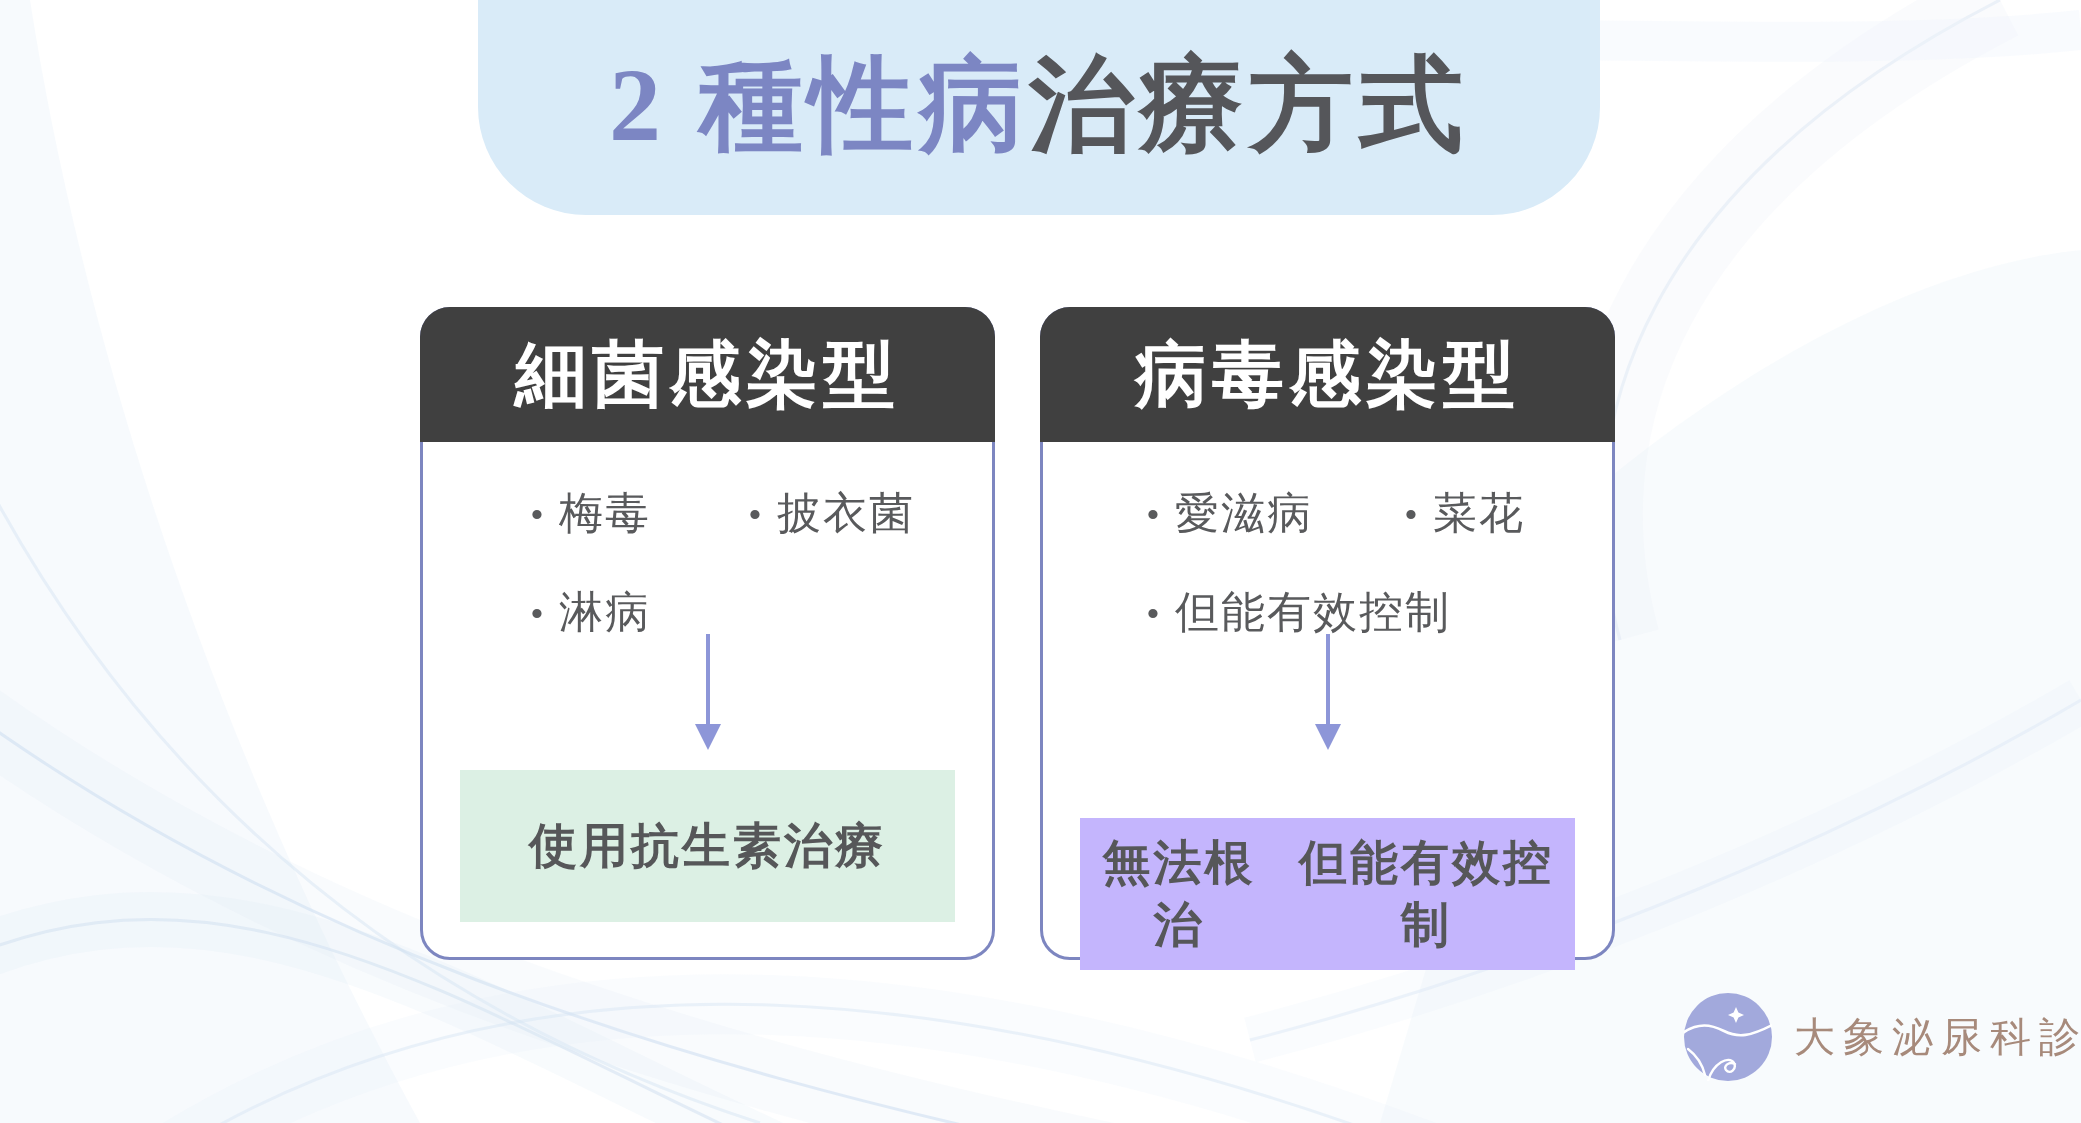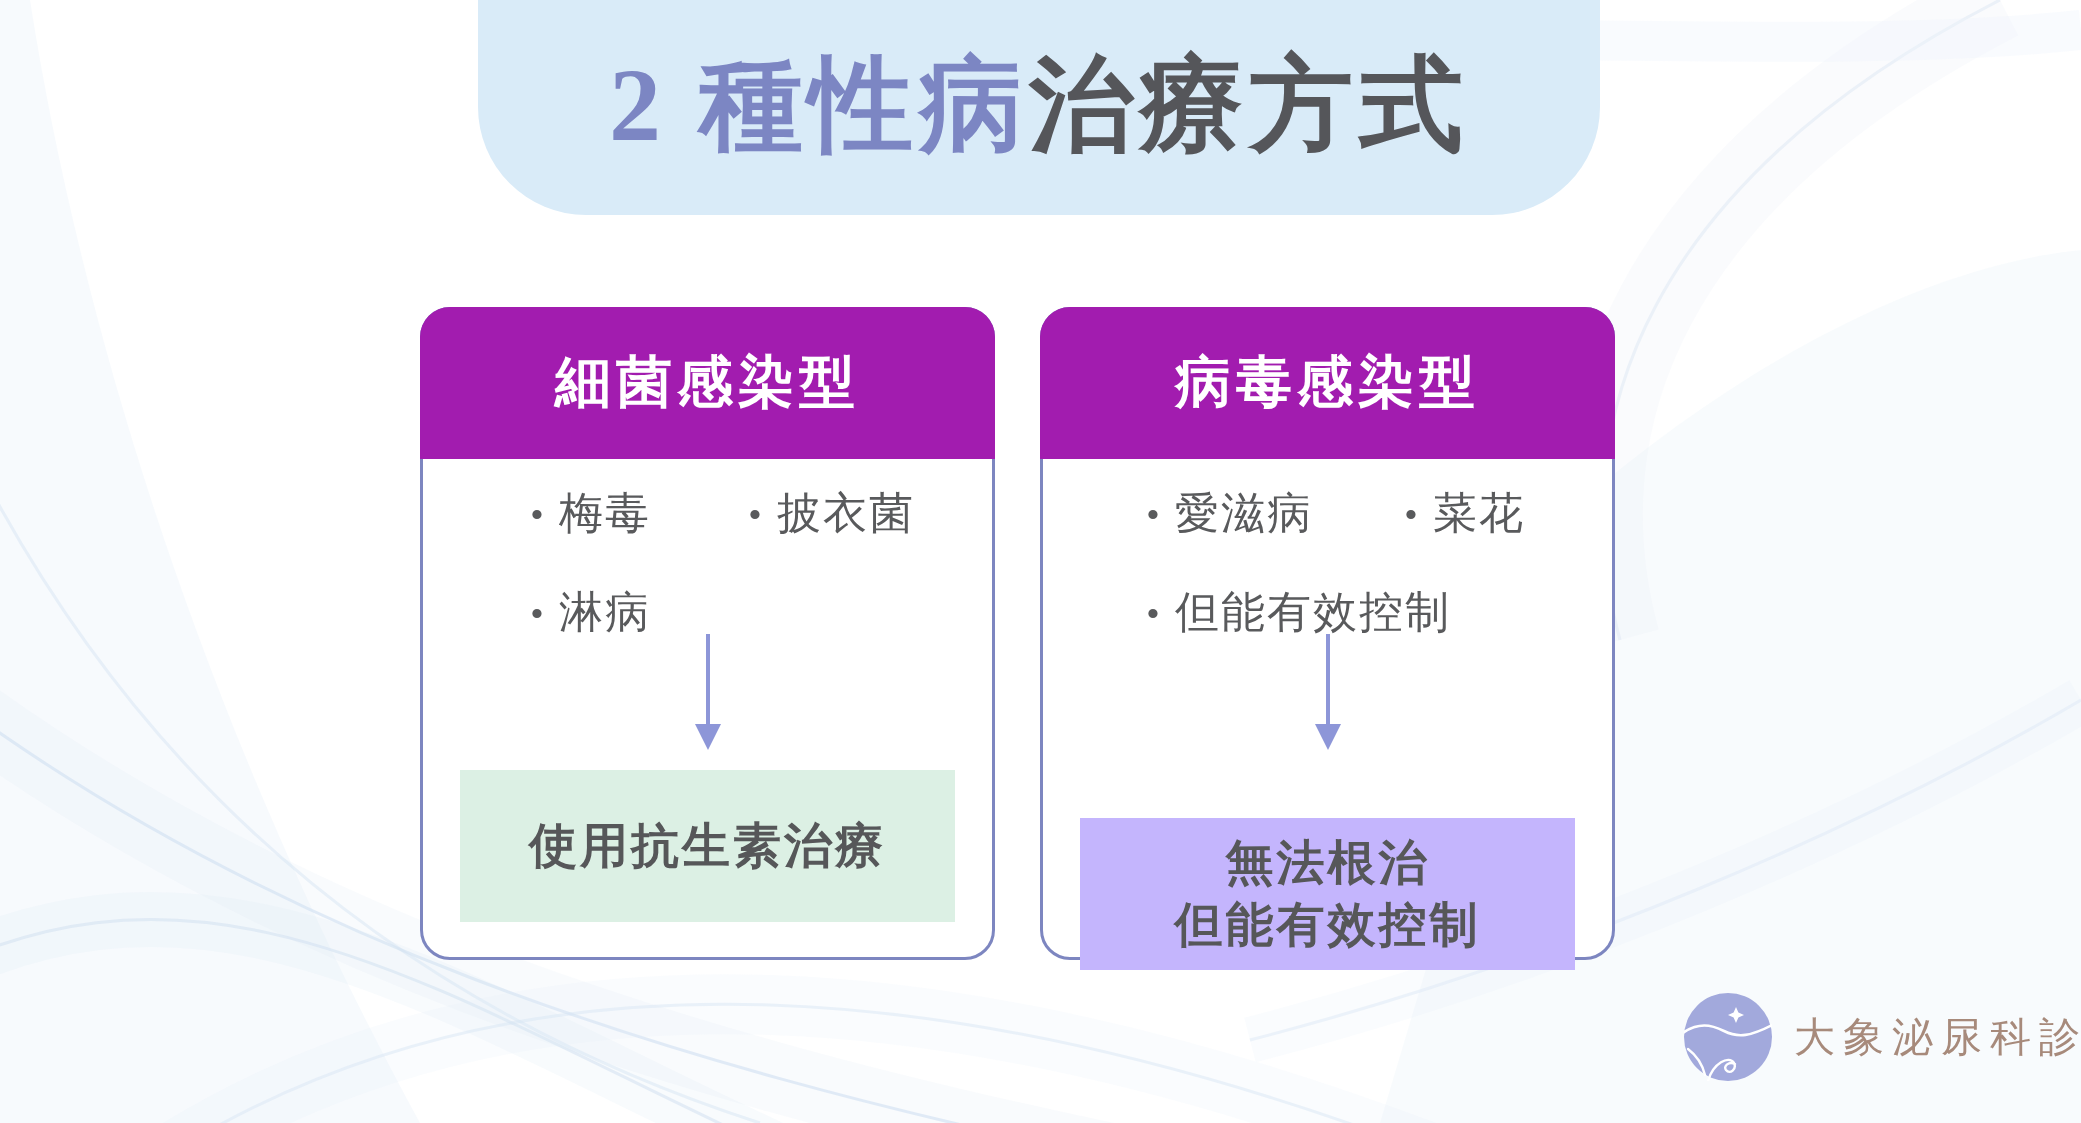--- a/index.html
+++ b/index.html
@@ -35,26 +35,26 @@
   .card{
     position:absolute;top:307px;width:575px;height:653px;
     background:#ffffff;
     border:3px solid #7d86c0;
     border-radius:30px;
     box-sizing:border-box;
   }
   .card-left{left:420px;}
   .card-right{left:1040px;padding-left:17px;}
   .card-header{
-    position:absolute;left:-3px;top:-3px;right:-3px;height:152px;
-    background:#a21caf;
+    position:absolute;left:-3px;top:-3px;right:-3px;height:135px;
+    background:#404040;
     border-radius:30px 30px 0 0;
     display:flex;align-items:center;justify-content:center;
     color:#ffffff;
-    font-size:56px;font-weight:700;letter-spacing:5px;
+    font-size:72px;font-weight:700;letter-spacing:5px;
   }
   .card-body{position:absolute;left:0;right:0;top:132px;bottom:0;}
   .items{
     display:grid;
     grid-template-columns:190px auto;
     column-gap:28px;
     row-gap:40px;
     padding:42px 30px 0 108px;
     font-size:44px;
     color:#595a5c;
@@ -63,21 +63,21 @@
   .card-right .items{grid-template-columns:230px auto;padding-left:104px;}
   .item{display:flex;align-items:center;white-space:nowrap;}
   .item .dot{font-size:34px;margin-right:14px;line-height:1;}
   .item-span{grid-column:1 / span 2;}
   .arrow{
     position:absolute;left:50%;top:192px;transform:translateX(-50%);
     width:44px;height:118px;
   }
   .result{
     position:absolute;left:37px;right:37px;top:328px;height:152px;
-    display:flex;flex-direction:column;align-items:center;justify-content:center;
+    display:flex;flex-direction:row;align-items:center;justify-content:center;
     font-size:48px;font-weight:700;color:#565759;
     letter-spacing:3px;line-height:62px;text-align:center;
   }
   .result-green{background:#dcf0e4;}
   .result-pink{background:#c4b5fd;margin-top:48px;}
   
   .footer-logo{
     position:absolute;left:1684px;top:993px;
     display:flex;align-items:center;
   }

